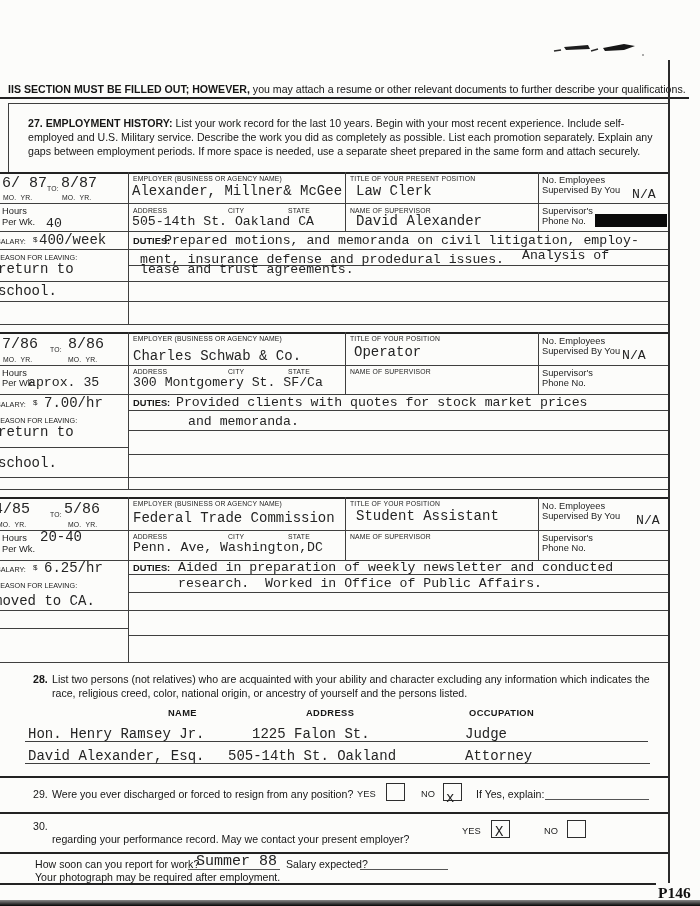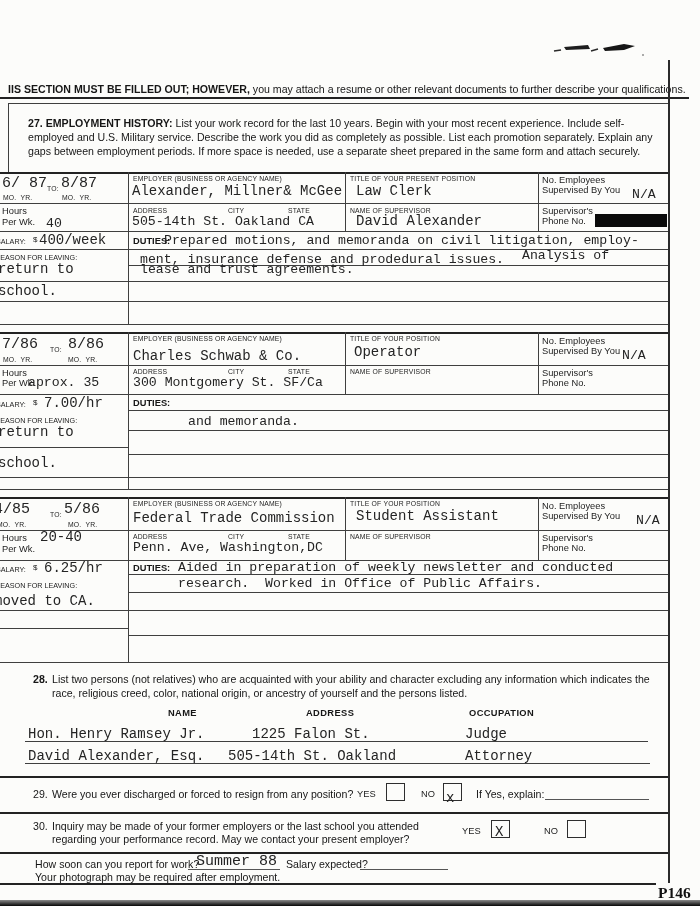--- a/index.html
+++ b/index.html
@@ -142,20 +142,21 @@
     <span class="lab" style="left:288px;top:36px">STATE</span>
     <span class="typed t13" style="left:133px;top:44px">300 Montgomery St. SF/Ca</span>
     <span class="lab" style="left:350px;top:36px">NAME OF SUPERVISOR</span>
     <span class="lab9" style="left:542px;top:36px">Supervisor's</span>
     <span class="lab9" style="left:542px;top:46px">Phone No.</span>
 
     <span class="lab7" style="left:-4px;top:68px">SALARY:</span>
     <span class="lab8" style="left:33px;top:66px">$</span>
     <span class="typed t14" style="left:44px;top:64px">7.00/hr</span>
     <span class="lab9b" style="left:133px;top:66px">DUTIES:</span>
+    <span class="typed t13" style="left:176px;top:64px">Provided clients with quotes for stock market prices</span>
     <span class="lab7" style="left:-5px;top:84px">REASON FOR LEAVING:</span>
     <span class="typed t13" style="left:188px;top:83px">and memoranda.</span>
     <span class="typed t14" style="left:-2px;top:93px">return to</span>
     <span class="typed t14" style="left:-2px;top:124px">school.</span>
   </div>
 
   <div class="job" style="top:497px;height:166px">
     <div class="hr h2" style="top:0;left:0;width:668px"></div>
     <div class="hr" style="top:33px;left:0;width:668px"></div>
     <div class="hr" style="top:63px;left:0;width:668px"></div>
@@ -232,21 +233,20 @@
   <div class="cb" style="left:386px;top:783px"></div>
   <span class="lab9" style="left:421px;top:789px">NO</span>
   <div class="cb" style="left:443px;top:783px"></div>
   <span class="cbmark" style="left:446px;top:790px">x</span>
   <span class="body10" style="left:476px;top:787px">If Yes, explain:</span>
   <div class="hr" style="top:799px;left:545px;width:104px;background:#555"></div>
 
   <div class="hr h2" style="top:812px;left:0;width:668px"></div>
 
   <span class="body10" style="left:33px;top:819px">30.</span>
-  <span class="body10" style="left:52px;top:819px">Inquiry may be made of your former employers or the last school you attended</span>
   <span class="body10" style="left:52px;top:832px">regarding your performance record. May we contact your present employer?</span>
   <span class="lab9" style="left:462px;top:826px">YES</span>
   <div class="cb" style="left:491px;top:820px"></div>
   <span class="cbmark" style="left:495px;top:824px">X</span>
   <span class="lab9" style="left:544px;top:826px">NO</span>
   <div class="cb" style="left:567px;top:820px"></div>
 
   <div class="hr h2" style="top:852px;left:0;width:668px"></div>
 
   <span class="body10" style="left:35px;top:857px">How soon can you report for work?</span>

